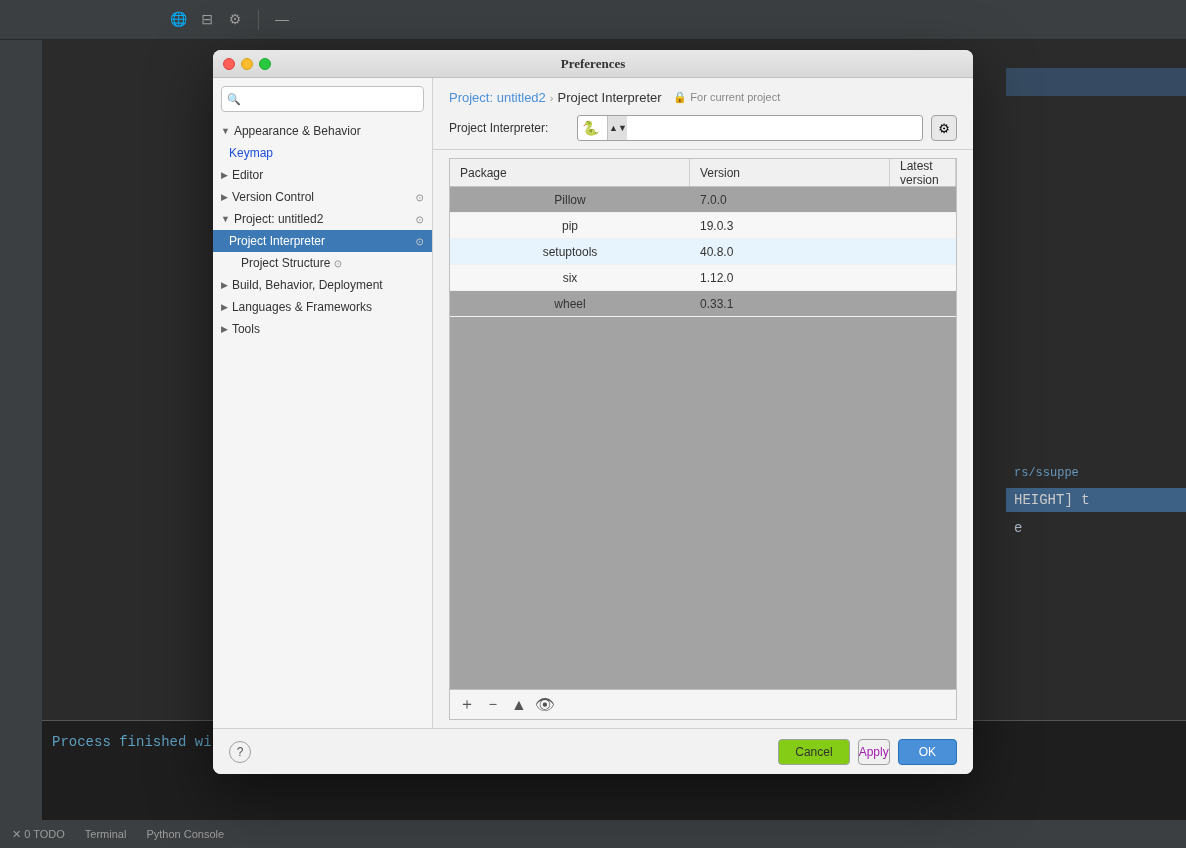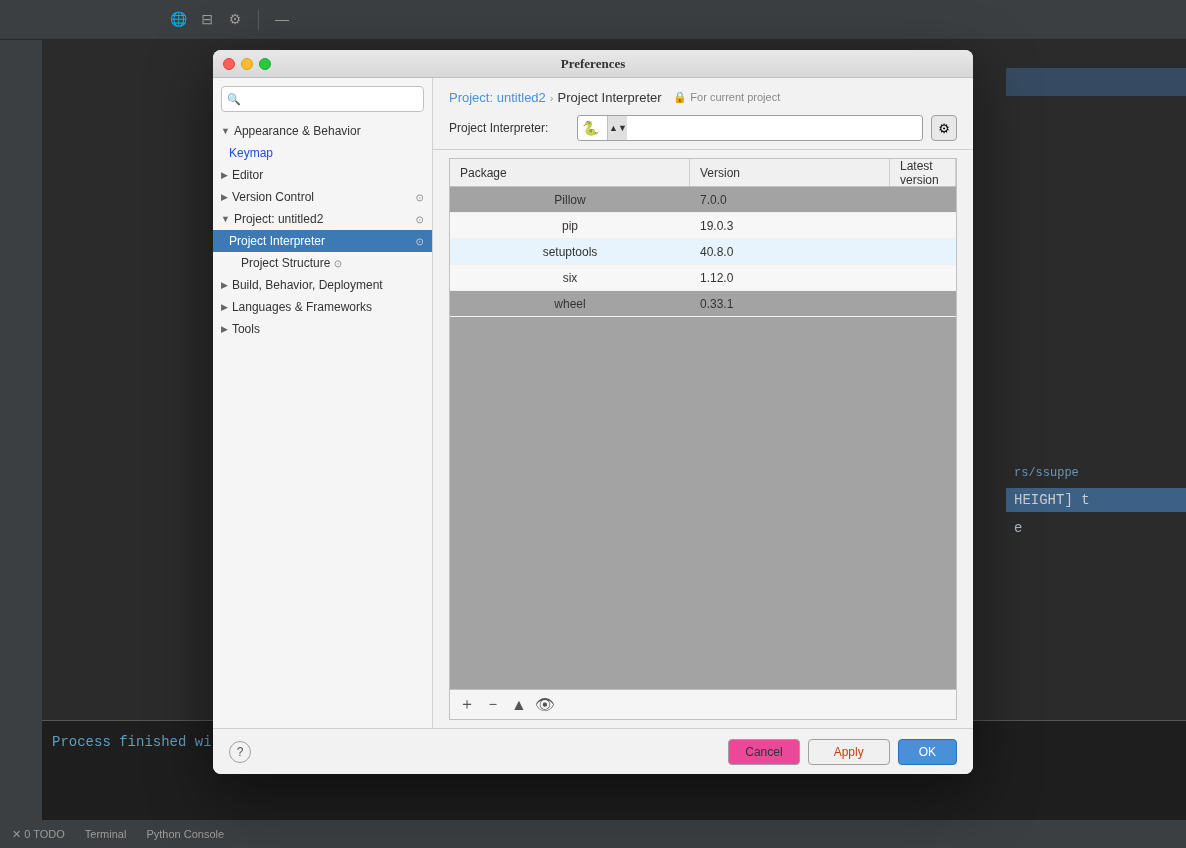--- a/index.html
+++ b/index.html
@@ -414,35 +414,35 @@
       justify-content: center;
     }
 
     .footer-buttons {
       display: flex;
       gap: 8px;
     }
 
     .btn-cancel {
       padding: 5px 16px;
-      background: #ec4899;
+      background: #84cc16;
       border: 1px solid #a0a0a0;
       border-radius: 4px;
       font-size: 12px;
       color: #333;
       cursor: pointer;
     }
 
     .btn-apply {
-      padding: 5px 25px;
+      padding: 5px 0;
       background: #f0f0f0;
       border: 1px solid #a0a0a0;
       border-radius: 4px;
       font-size: 12px;
-      color: #c2410c;
+      color: #a21caf;
       cursor: pointer;
     }
 
     .btn-ok {
       padding: 5px 20px;
       background: #4a90d9;
       border: 1px solid #2a70b9;
       border-radius: 4px;
       font-size: 12px;
       color: white;

